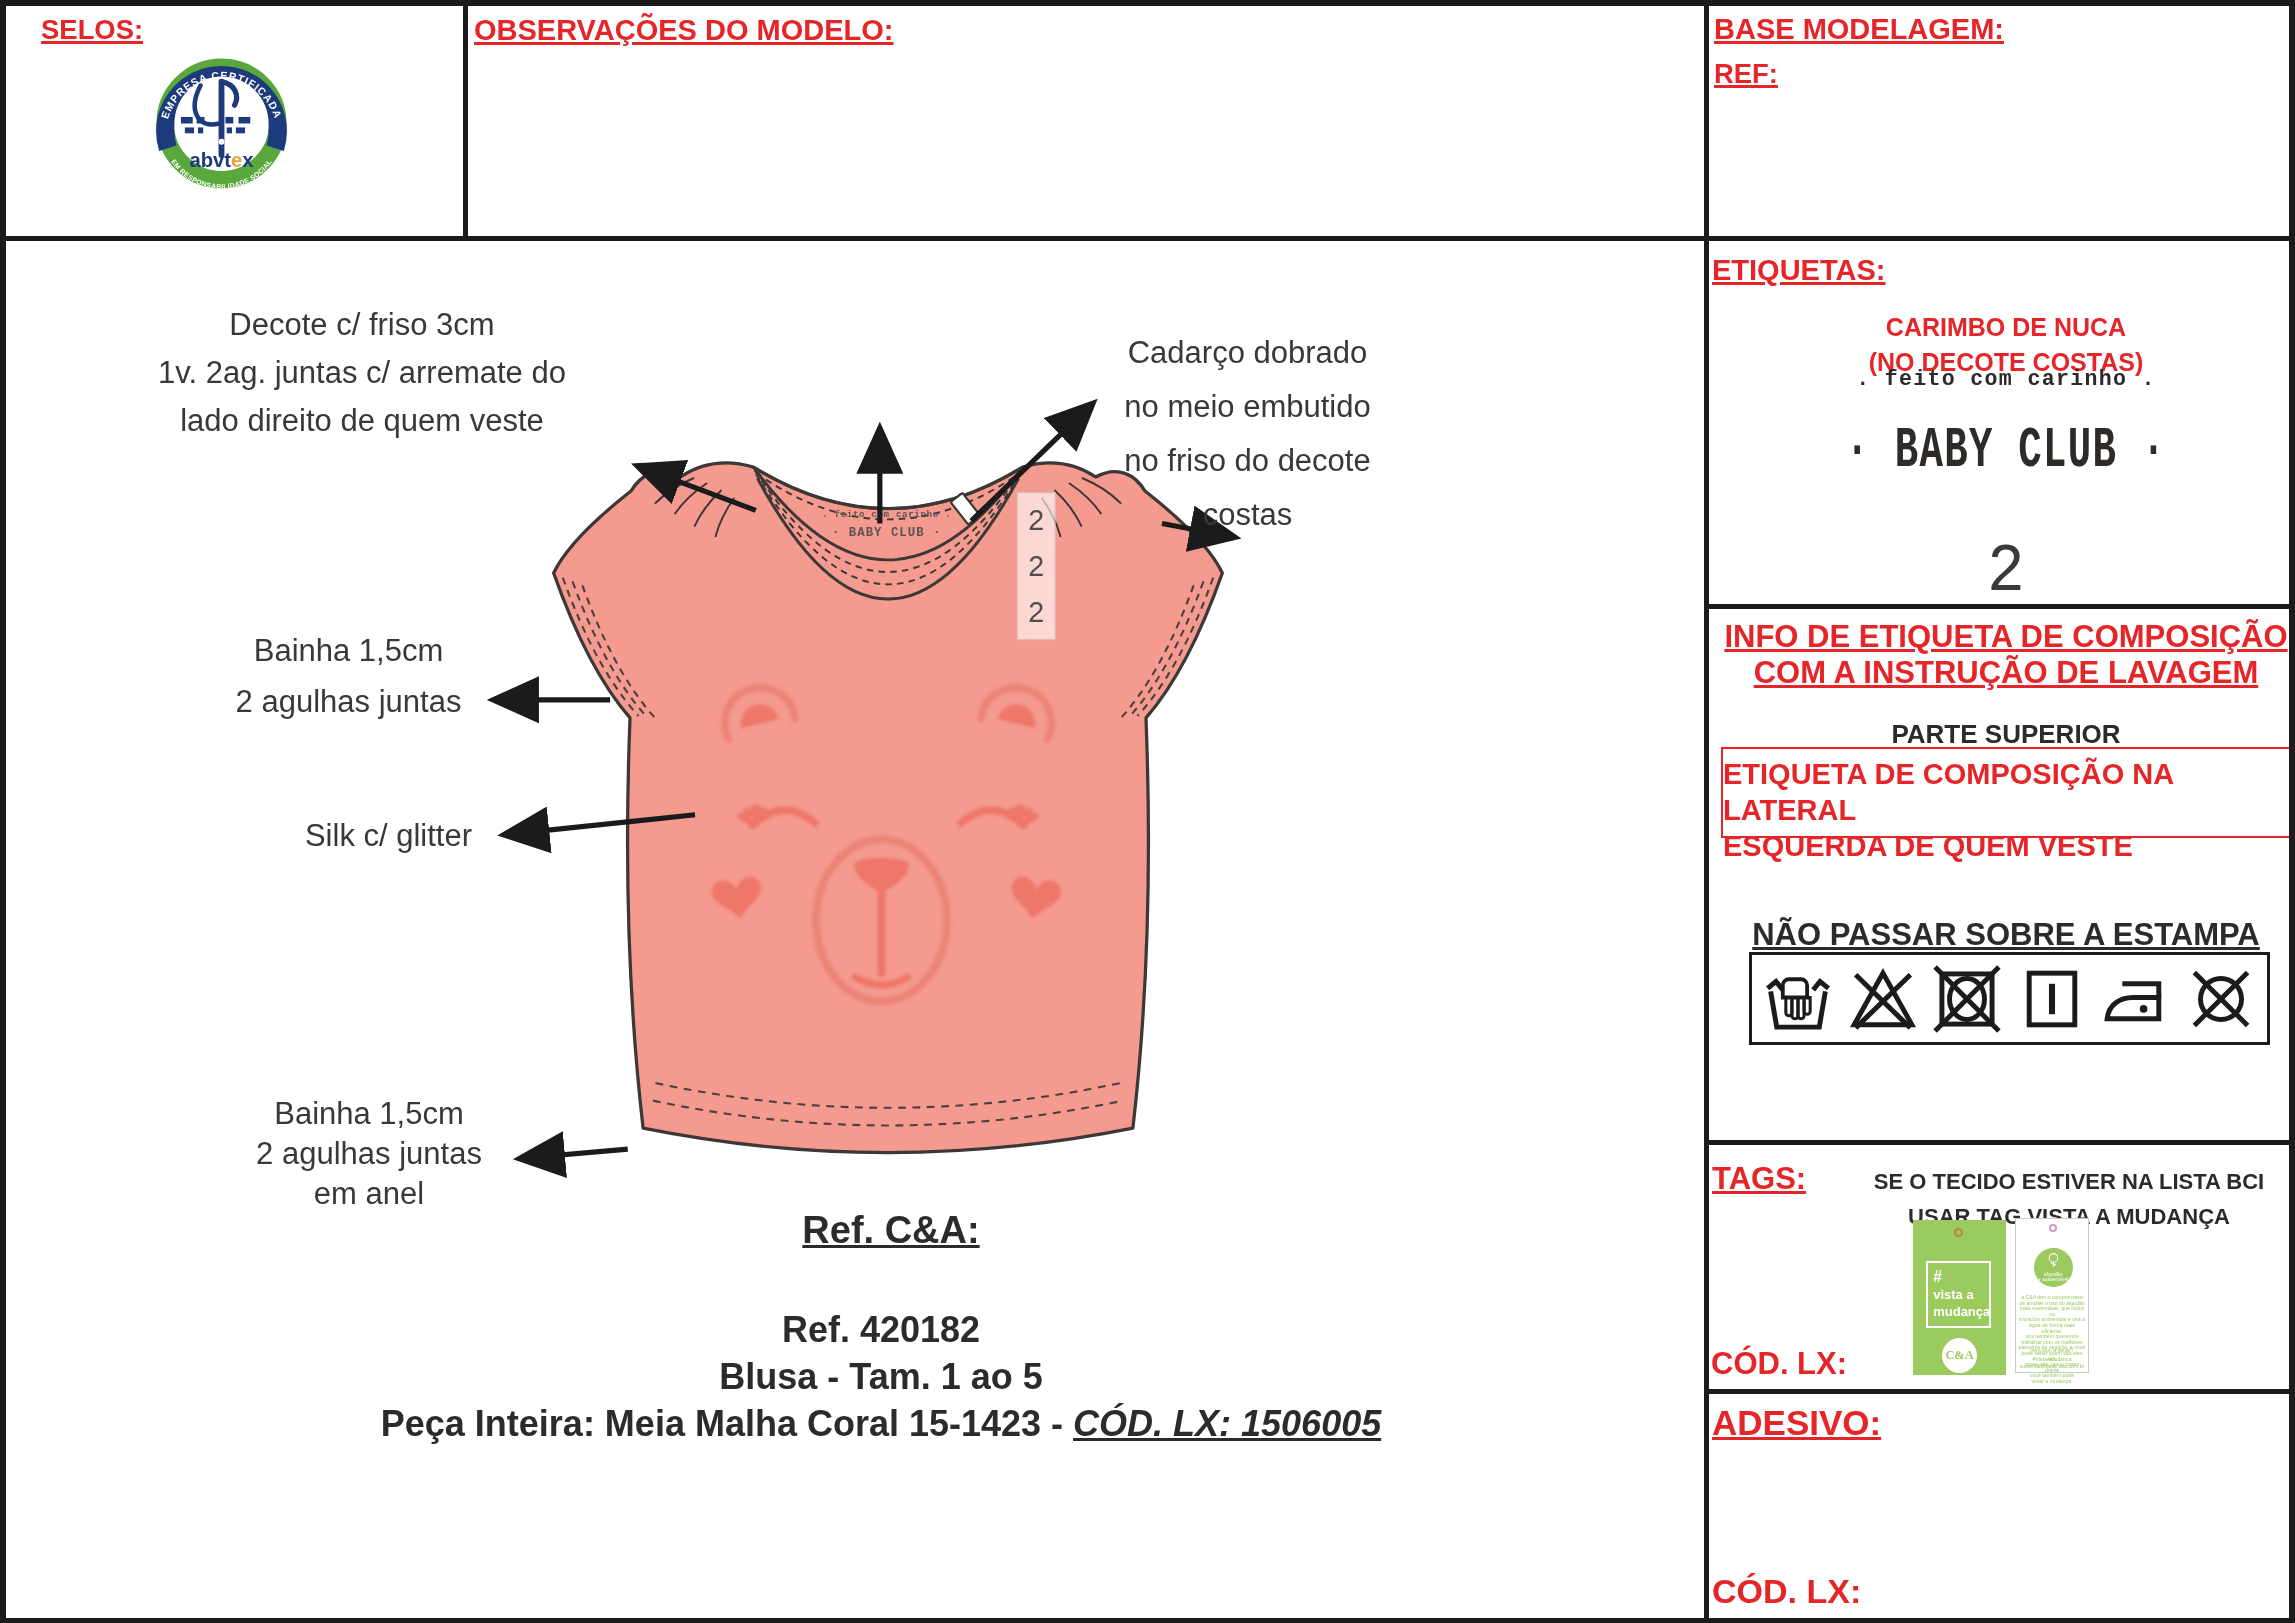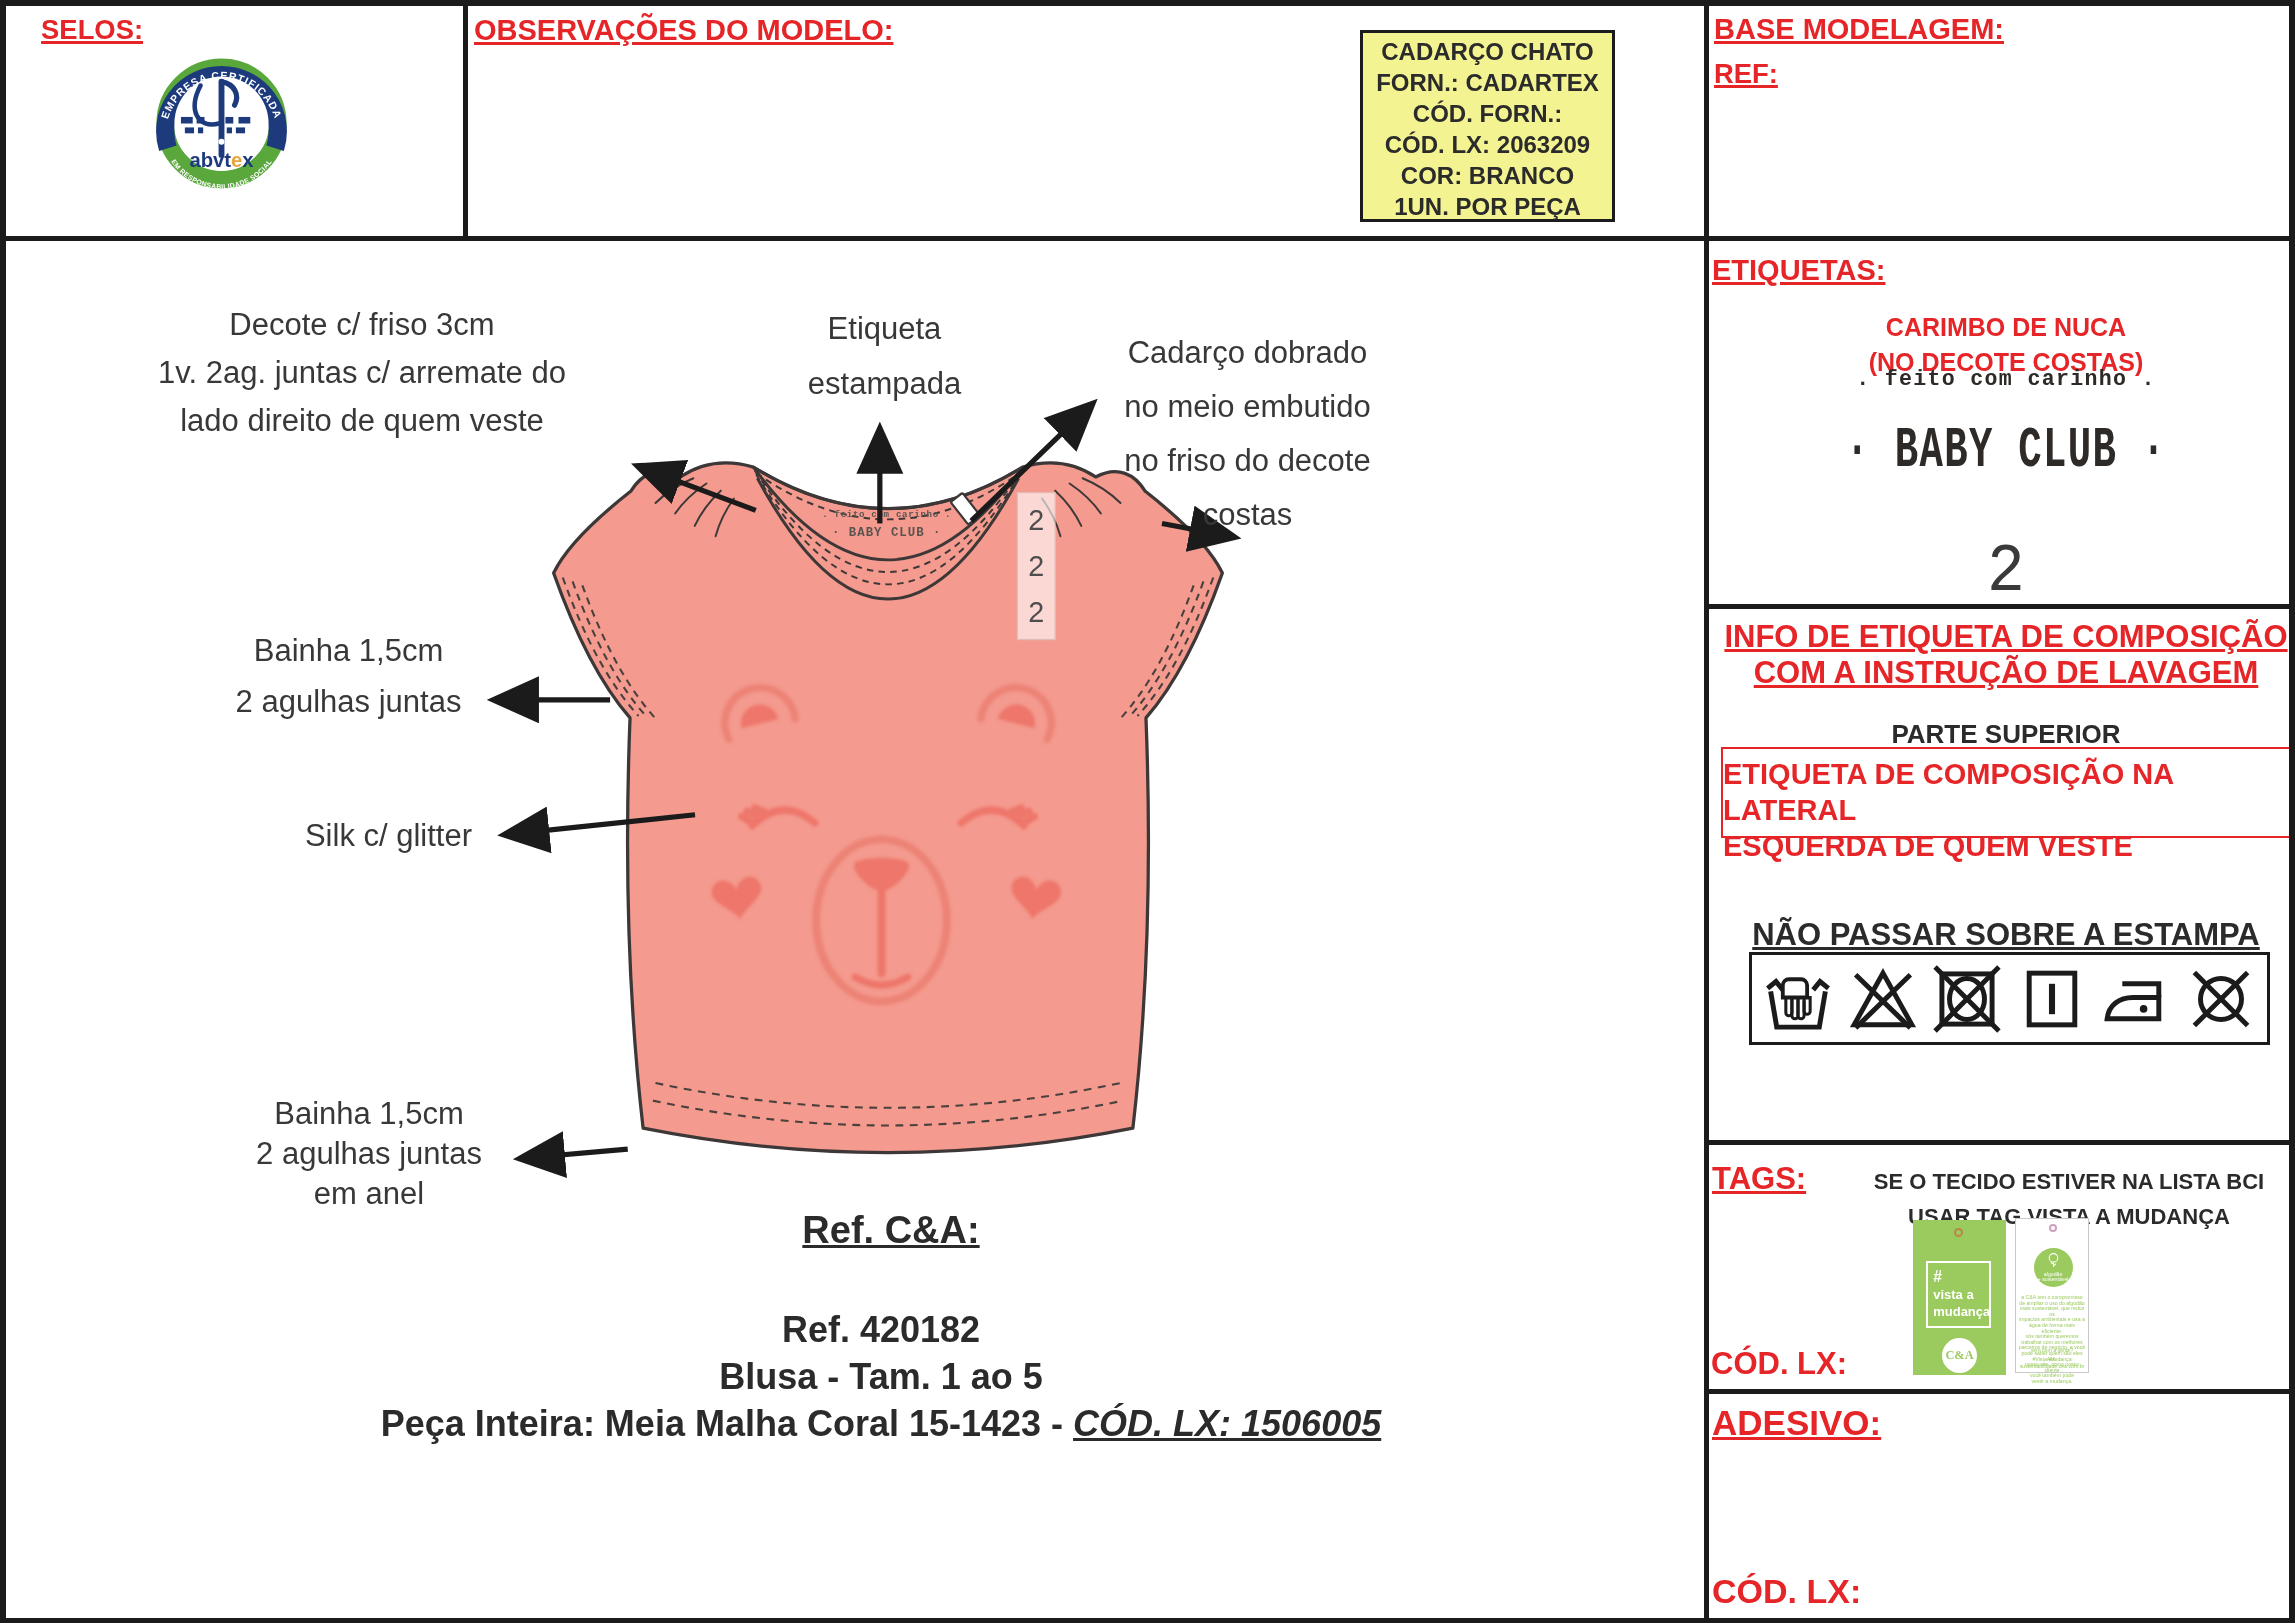--- a/index.html
+++ b/index.html
@@ -130,26 +130,20 @@
           <rect x="146" y="110" width="18" height="10"></rect>
         <rect x="128" y="126" width="8" height="9"></rect>
           <rect x="142" y="126" width="14" height="9"></rect>
       </g>
     </g>
     <text x="120" y="186" text-anchor="middle" font-size="31" font-weight="bold" fill="#1d3a7c"><tspan>abvt</tspan><tspan fill="#e8a33d">e</tspan><tspan>x</tspan></text>
     <rect x="100" y="194" width="40" height="9" fill="#5aa83c"></rect>
   </svg>
 
   <div class="abs redu obs-label">OBSERVAÇÕES DO MODELO:</div>
-  <div class="abs yellow-box pre">CADARÇO CHATO
-FORN.: CADARTEX
-CÓD. FORN.:
-CÓD. LX: 2063209
-COR: BRANCO
-1UN. POR PEÇA</div>
   <div class="abs redu base-label">BASE MODELAGEM:</div>
   <div class="abs redu ref-label">REF:</div>
 
   <svg class="abs" style="left:392px; top:356px;" width="980" height="849" viewBox="0 0 1500 1300">
     <defs>
       <filter id="soft" x="-20%" y="-20%" width="140%" height="140%">
           <feGaussianBlur stdDeviation="2.6"></feGaussianBlur>
         </filter>
     </defs>
 
@@ -266,22 +260,20 @@
       <line x1="1770" y1="792" x2="1876" y2="812"></line>
       <line x1="925" y1="1062" x2="752" y2="1062"></line>
       <line x1="1055" y1="1238" x2="768" y2="1268"></line>
       <line x1="952" y1="1750" x2="792" y2="1764"></line>
     </g>
   </svg>
 
   <div class="ann a1">Decote c/ friso 3cm
 1v. 2ag. juntas c/ arremate do
 lado direito de quem veste</div>
-  <div class="ann a2">Etiqueta
-estampada</div>
   <div class="ann a3">Cadarço dobrado
 no meio embutido
 no friso do decote
 costas</div>
   <div class="ann a5">Bainha 1,5cm
 2 agulhas juntas</div>
   <div class="ann a6">Silk c/ glitter</div>
   <div class="ann a7">Bainha 1,5cm
 2 agulhas juntas
 em anel</div>

